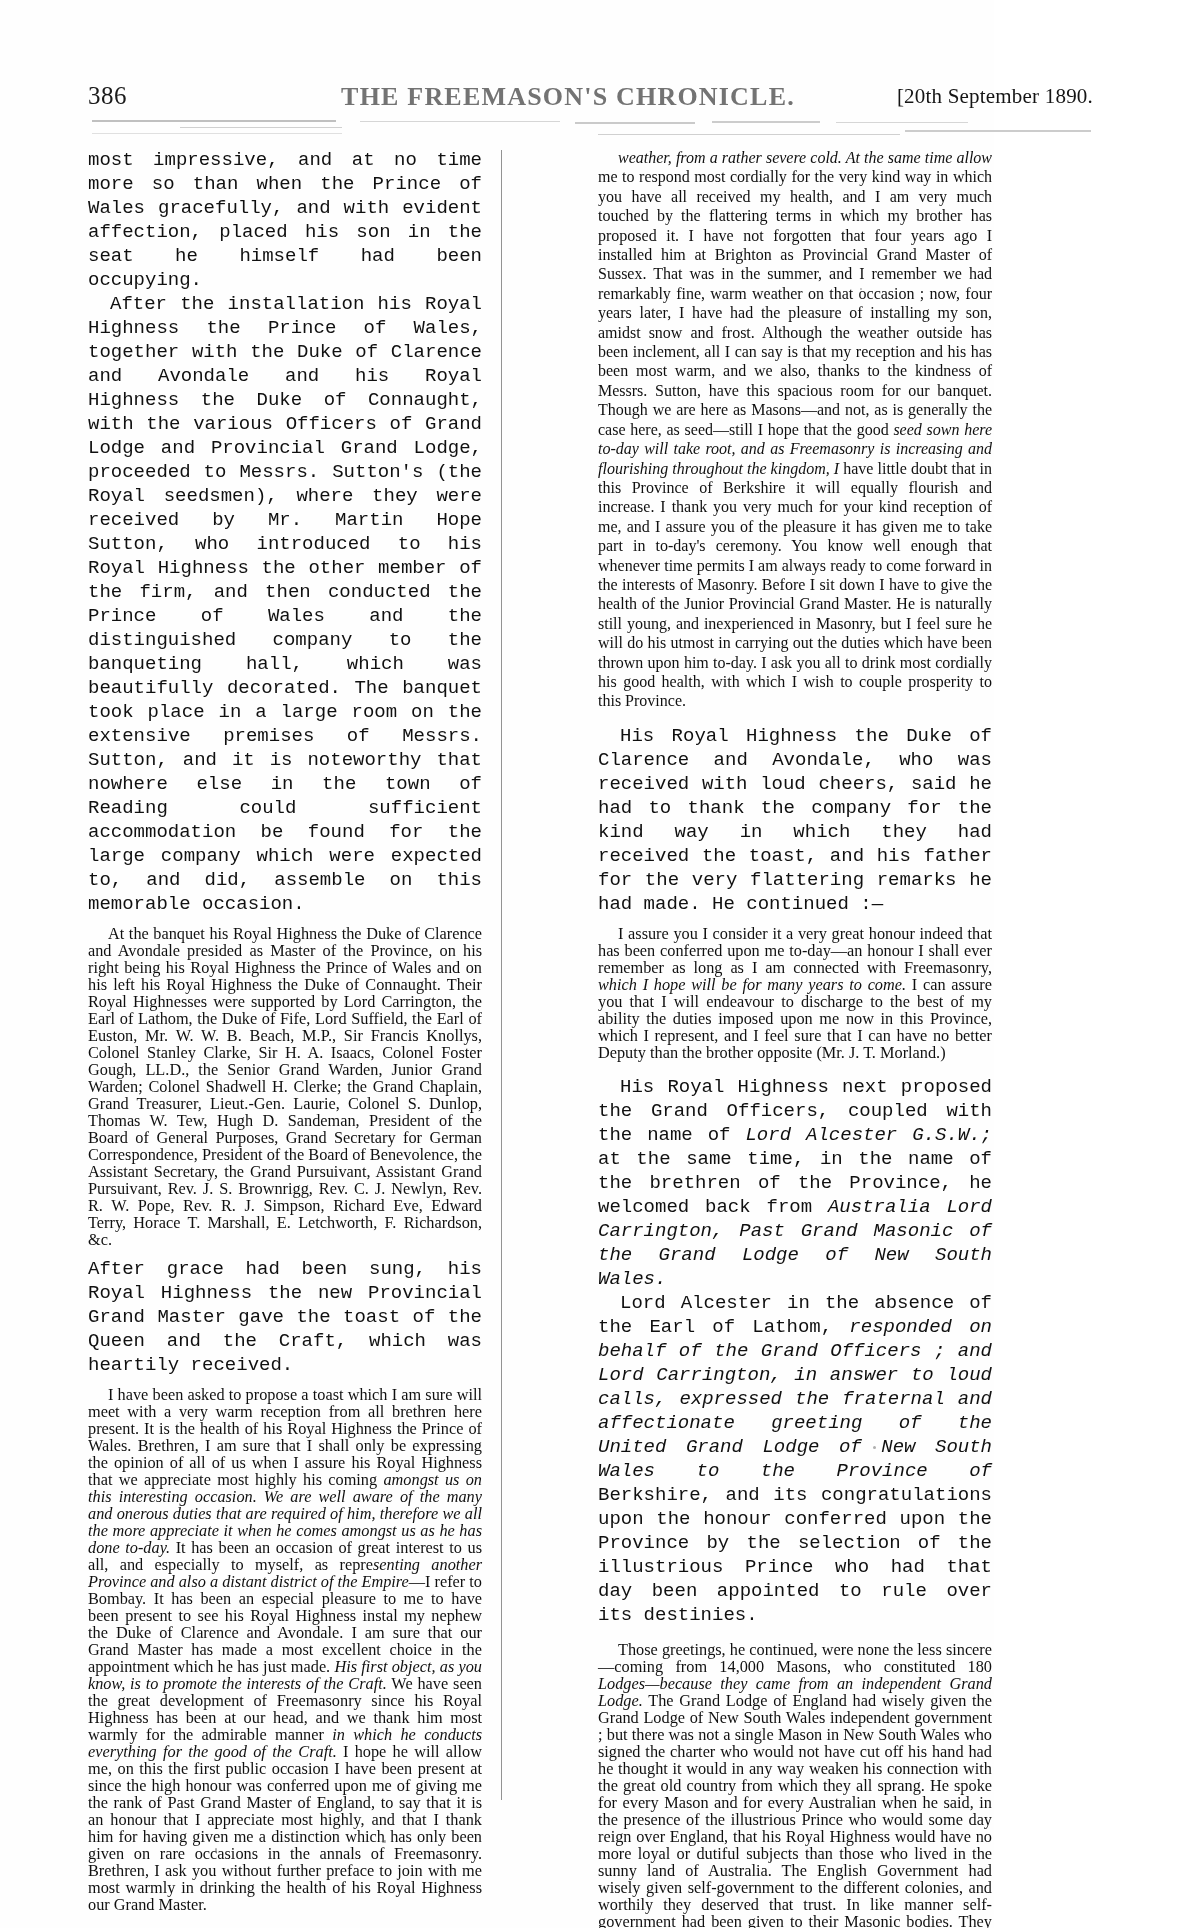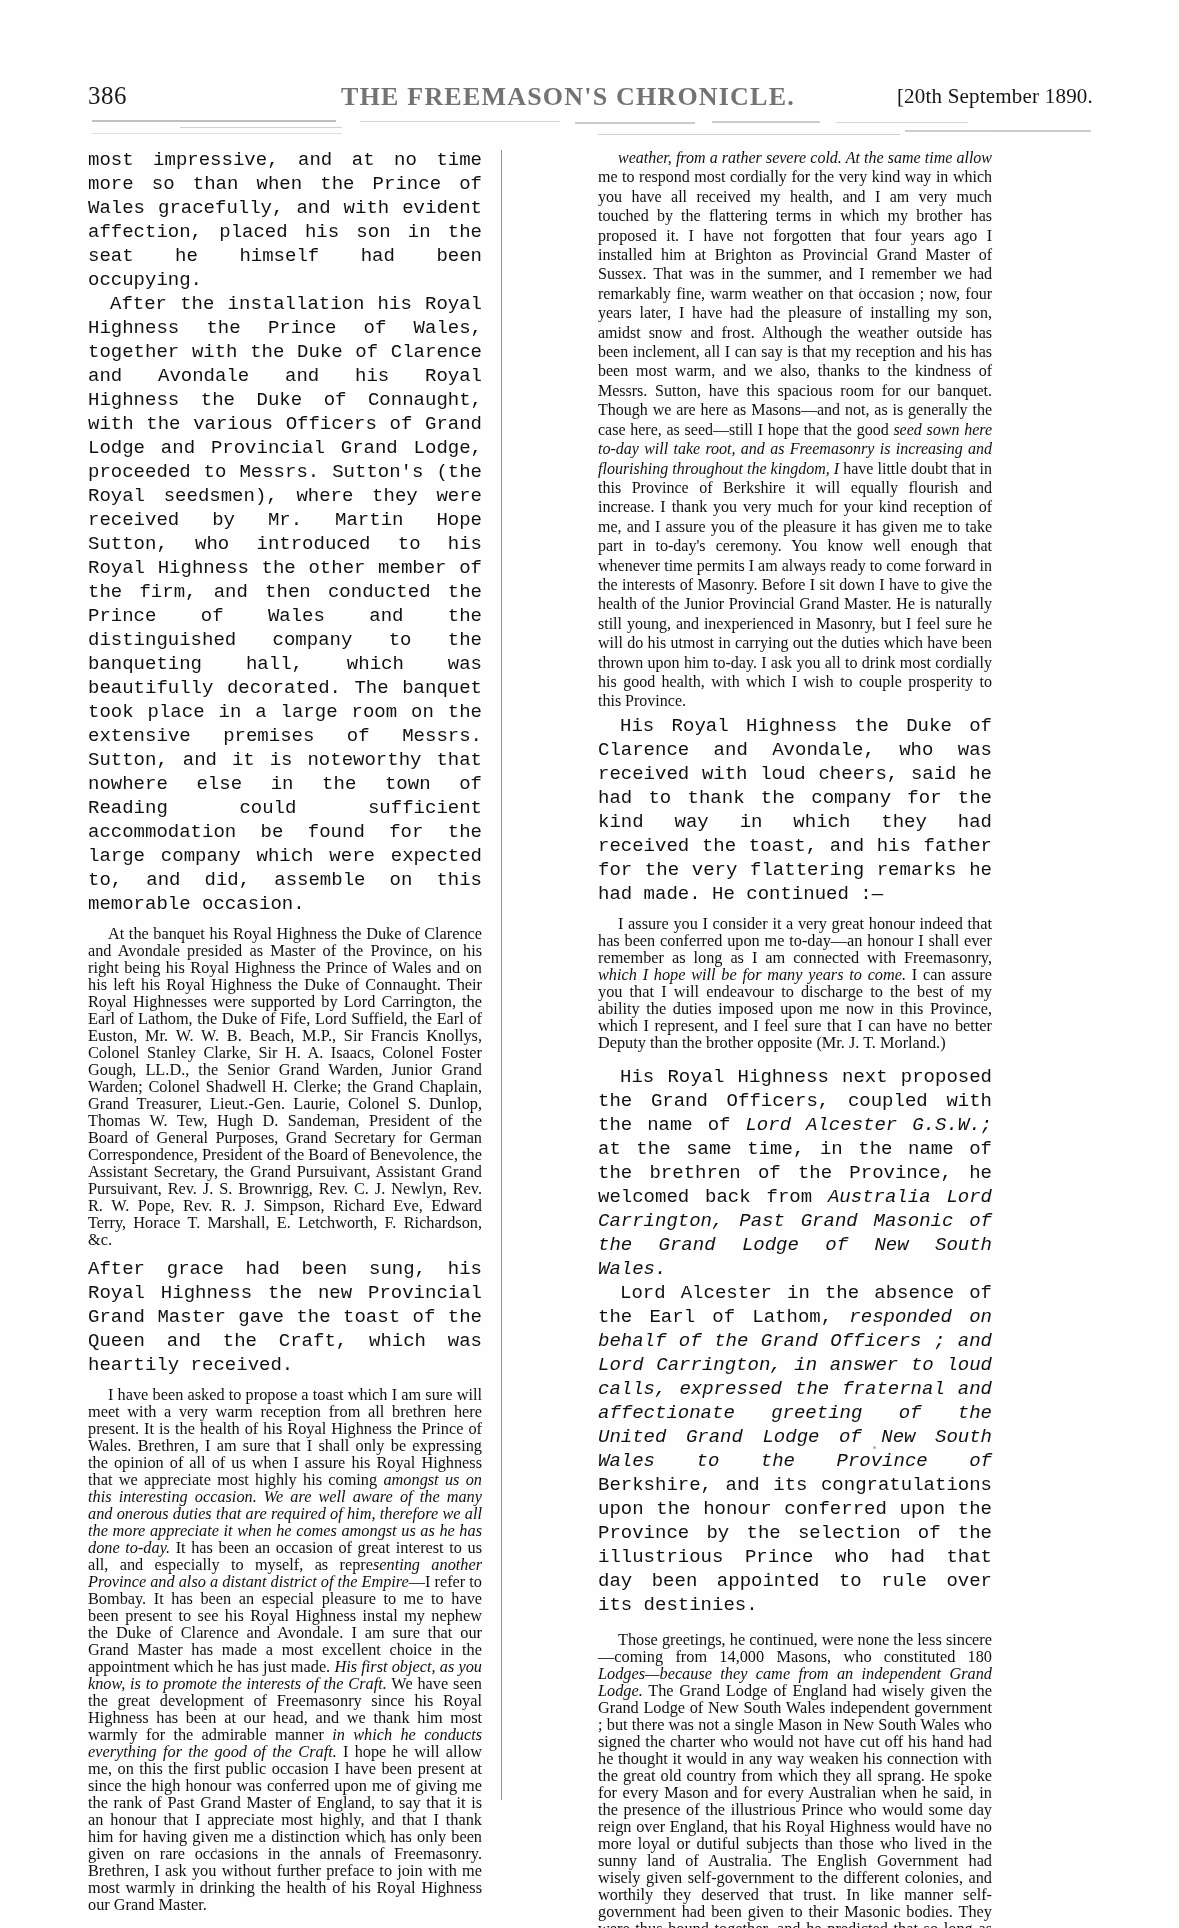--- a/index.html
+++ b/index.html
@@ -119,21 +119,21 @@
   }
 
   .t-xs {
     font-size: 16.0px;
     line-height: 19.4px;
     text-indent: 20px;
   }
 
   .gap-sm { margin-top: 9px; }
   .gap-md { margin-top: 14px; }
-  .gap-lg { margin-top: 3px; }
+  .gap-lg { margin-top: 13px; }
   em, .ital { font-style: italic; }
 
   
   .speck {
     position: absolute;
     background: #6e6e6e;
     opacity: .55;
     border-radius: 50%;
   }
 </style>

